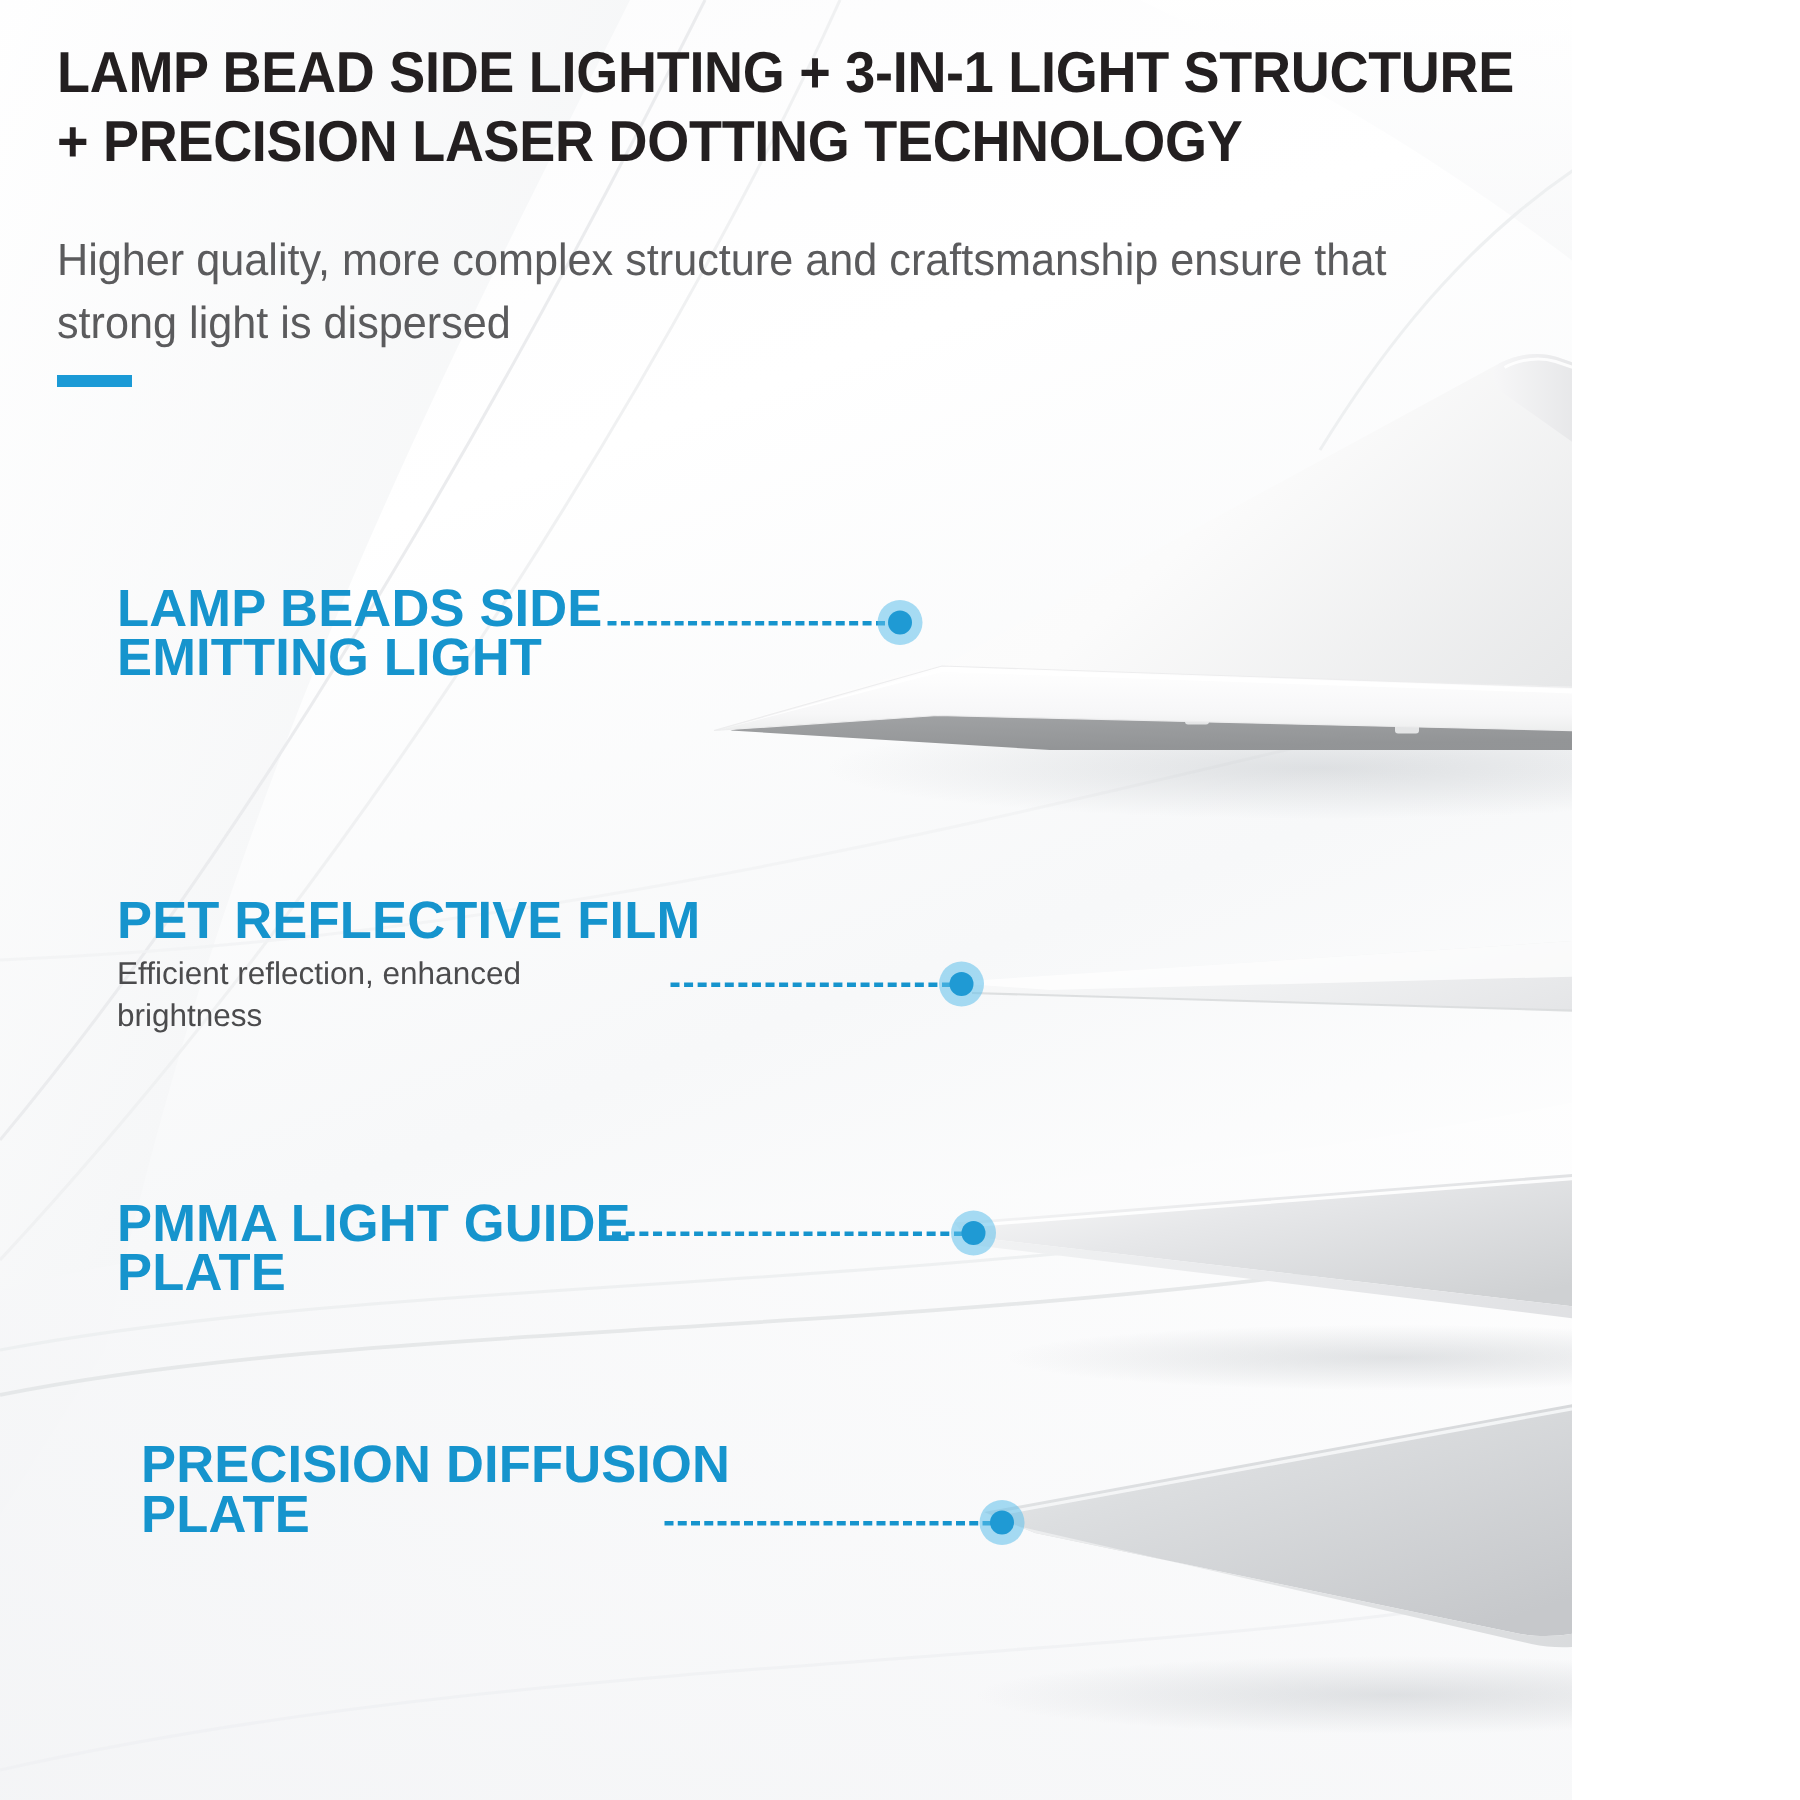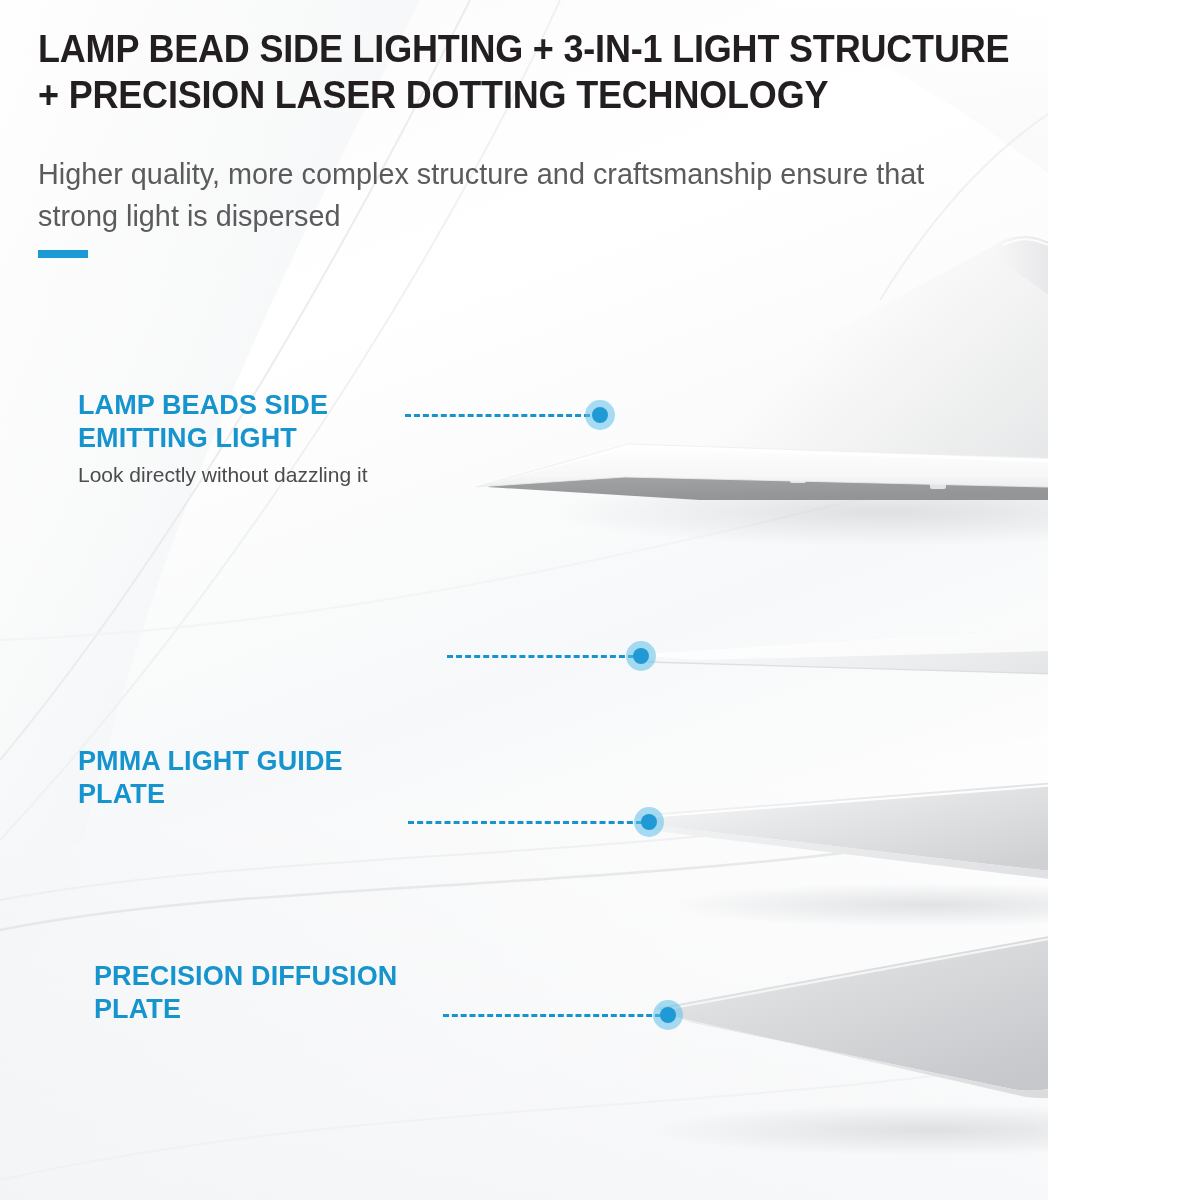--- a/index.html
+++ b/index.html
@@ -71,39 +71,39 @@
     background: #1b9ad6;
   }
 
   
   .callout {
     position: absolute;
   }
   .callout-heading {
     font-family: "Liberation Sans", sans-serif;
     font-weight: bold;
-    font-size: 27px;
+    font-size: 35px;
     line-height: 33px;
     color: #1694cd;
     letter-spacing: 0.1px;
     white-space: pre-line;
   }
   .callout-desc {
     font-family: "Liberation Sans", sans-serif;
     font-weight: normal;
     font-size: 21px;
     line-height: 28px;
     color: #4b4b4d;
     margin-top: 6px;
     white-space: pre-line;
   }
 
   #callout-1 { left: 78px; top: 389px; }
   #callout-2 { left: 78px; top: 597px; }
-  #callout-3 { left: 78px; top: 745px; }
+  #callout-3 { left: 78px; top: 799px; }
   #callout-4 { left: 94px; top: 960px; }
 
   
   .connector-line {
     position: absolute;
     height: 0;
     border-top: 3px dashed #1694cd;
   }
   .connector-dot {
     position: absolute;
@@ -355,26 +355,28 @@
       <div class="subtitle-line">Higher quality, more complex structure and craftsmanship ensure that</div>
       <div class="subtitle-line">strong light is dispersed</div>
     </div>
   </div>
 
   <div id="accent-bar"></div>
 
   <div class="callout" id="callout-1">
     <div class="callout-heading">LAMP BEADS SIDE
 EMITTING LIGHT</div>
-    <div class="callout-desc">Look directly without dazzling it</div>
   </div>
   <div class="connector-line" id="line-1"></div>
   <div class="connector-dot" id="dot-1"></div>
 
   <div class="callout" id="callout-2">
+    <div class="callout-heading">PET REFLECTIVE FILM</div>
+    <div class="callout-desc">Efficient reflection, enhanced
+brightness</div>
   </div>
   <div class="connector-line" id="line-2"></div>
   <div class="connector-dot" id="dot-2"></div>
 
   <div class="callout" id="callout-3">
     <div class="callout-heading">PMMA LIGHT GUIDE
 PLATE</div>
   </div>
   <div class="connector-line" id="line-3"></div>
   <div class="connector-dot" id="dot-3"></div>

